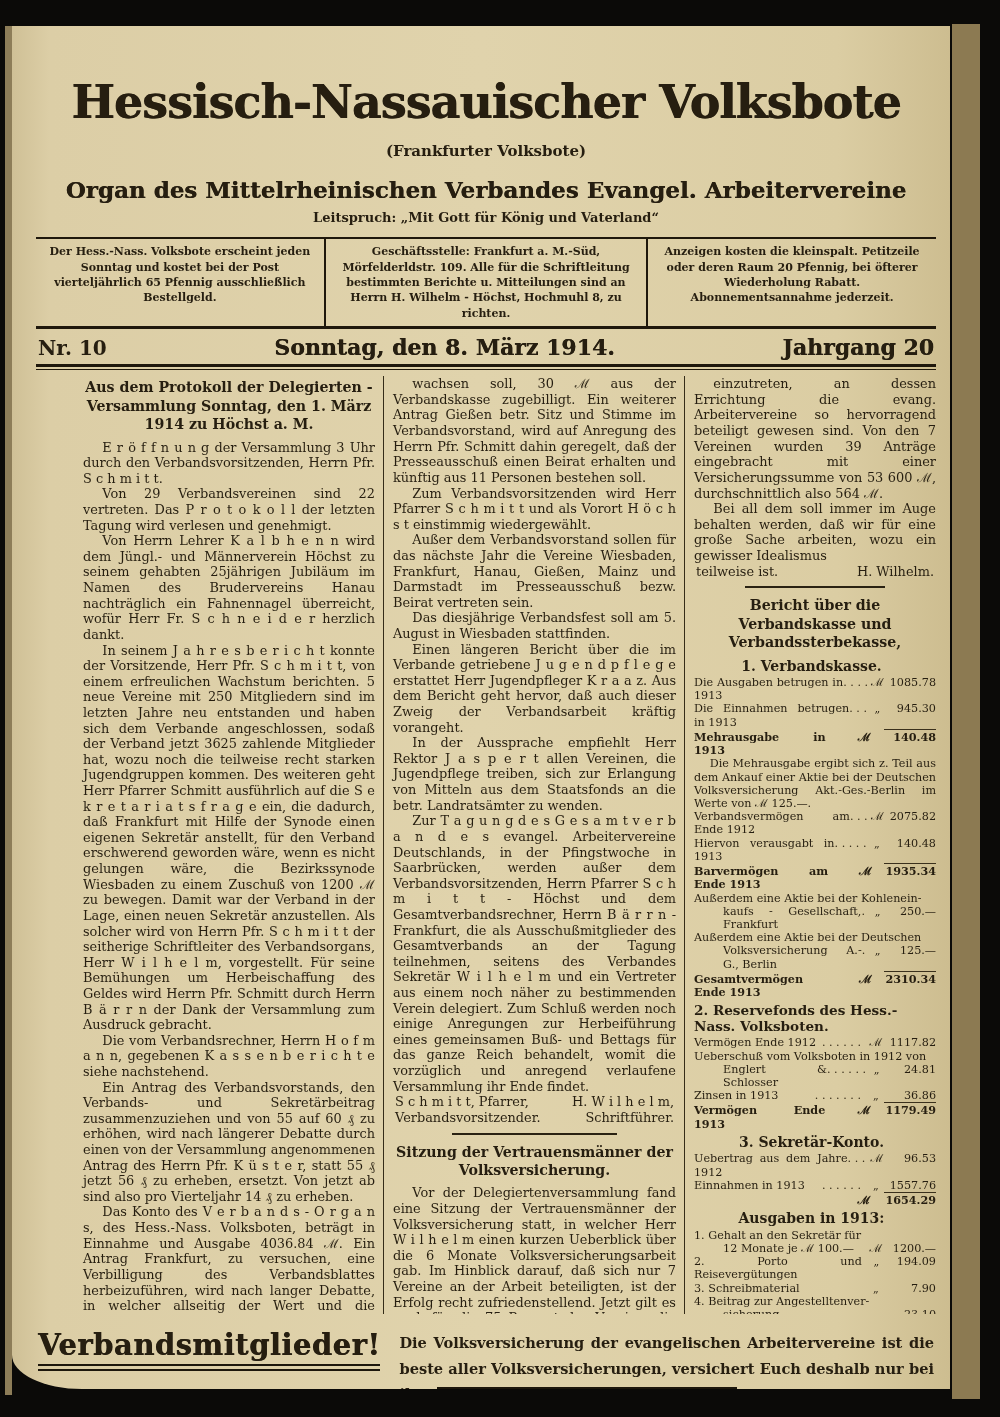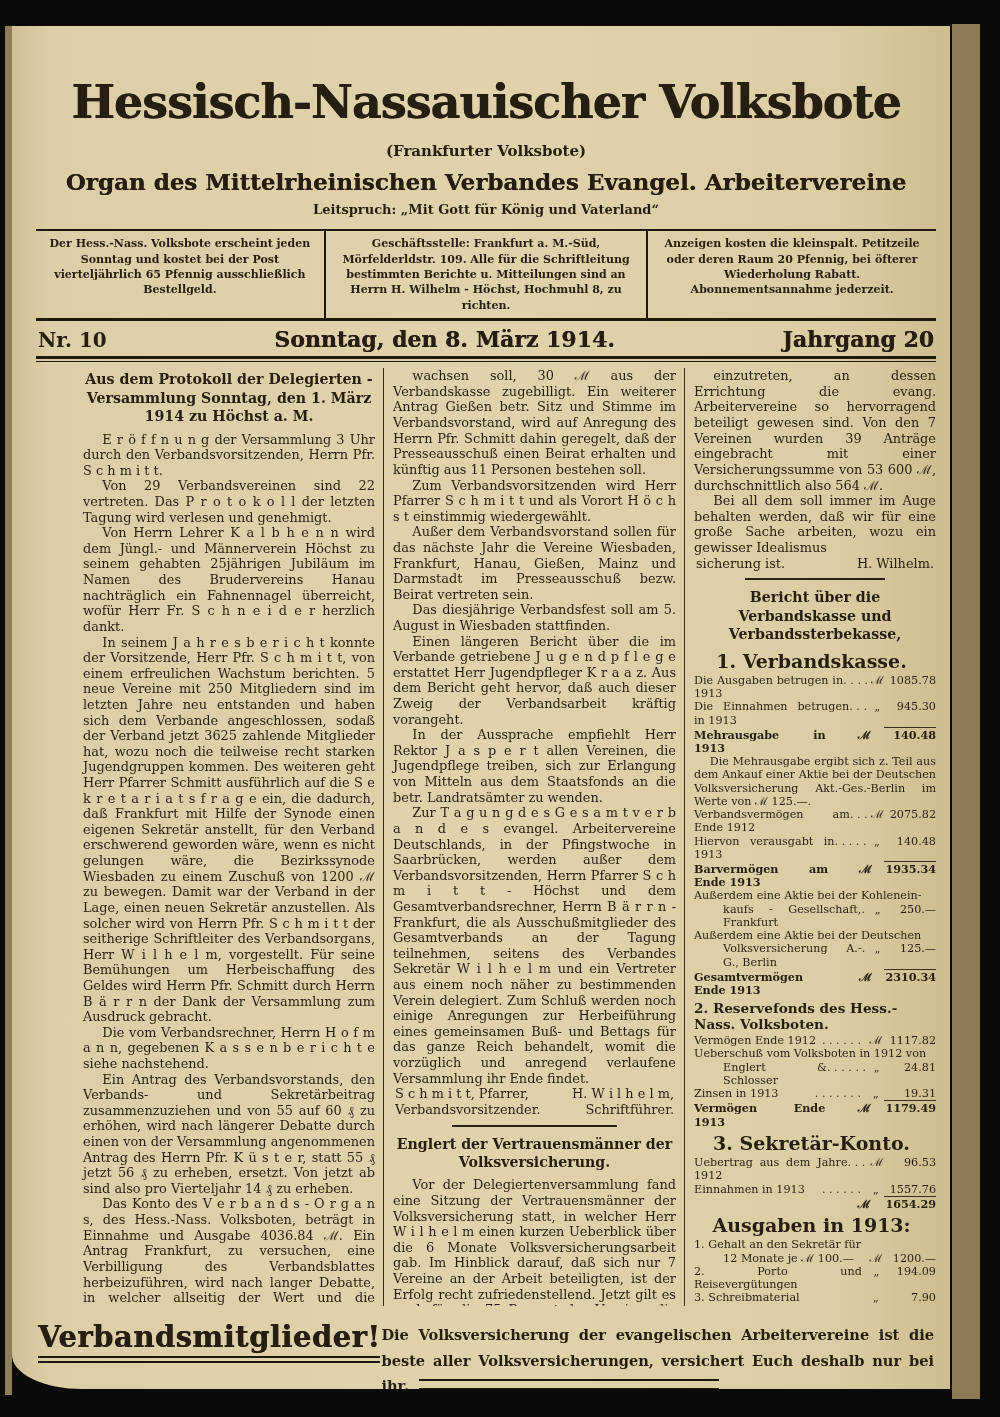--- a/index.html
+++ b/index.html
@@ -10,21 +10,21 @@
   .paper{position:absolute;left:12px;top:26px;width:938px;bottom:28px;
          background:linear-gradient(90deg,#cfc096 0,#dccea6 4%,#e0d3ac 50%,#dbcda3 88%,#cdbd90 100%);
          border-bottom-left-radius:70px 34px;overflow:hidden;}
   .inner{padding:0 14px 0 24px;}
 
   
   .masthead{text-align:center;}
   .mast-title{font-weight:bold;font-size:46px;line-height:1.05;white-space:nowrap;
               padding-top:52px;letter-spacing:-1px;text-shadow:0.6px 0 0 #261e10;}
   .mast-sub{font-weight:bold;font-size:15px;margin-top:16px;}
-  .mast-organ{font-weight:bold;font-size:23px;margin-top:8px;text-shadow:0.3px 0 0 #261e10;}
+  .mast-organ{font-weight:bold;font-size:23px;margin-top:16px;text-shadow:0.3px 0 0 #261e10;}
   .mast-motto{font-weight:bold;font-size:13px;margin-top:7px;}
 
   
   .infobox{display:flex;margin-top:12px;border-top:2px solid #1f180c;border-bottom:3px solid #1f180c;}
   .infocell{flex:1 1 0;padding:5px 8px;font-size:11px;font-weight:bold;line-height:1.4;text-align:center;}
   .infocell.mid{flex:1.12 1 0;border-left:2px solid #1f180c;border-right:2px solid #1f180c;}
 
   
   .dateline{display:flex;align-items:baseline;justify-content:space-between;padding:5px 2px 4px 2px;}
   .issue{font-weight:bold;font-size:20px;}
@@ -56,26 +56,26 @@
   .frow{display:flex;align-items:baseline;}
   .frow .fl{white-space:normal;}
   .frow .fd{flex:1 1 auto;text-align:right;padding-right:7px;overflow:hidden;white-space:nowrap;color:#3a2f1a;}
   .frow .fc{width:16px;text-align:center;}
   .frow .fa{min-width:52px;text-align:right;}
   .frow .fa2{min-width:56px;text-align:right;}
   .frow .fc:empty,.frow .fa:empty,.frow .fa2:empty{display:none;}
   .frow.ind{padding-left:2.6em;}
   .frow.sum{justify-content:flex-end;gap:12px;font-weight:bold;}
   .frow.sum .fa{border-top:1px solid #3a301c;padding-top:1px;}
-  .frow.hc{display:block;text-align:center;font-weight:bold;font-size:19px;margin:3px 0 2px 0;}
+  .frow.hc{display:block;text-align:center;font-weight:bold;font-size:14px;margin:3px 0 2px 0;}
   .frow.hl{display:block;text-align:left;font-weight:bold;font-size:13.6px;margin:3px 0 2px 0;}
   .frow.note{display:block;text-align:justify;text-indent:1.4em;}
 
   
-  .banner{display:flex;align-items:flex-start;gap:1px;margin:14px 2px 0 2px;}
+  .banner{display:flex;align-items:flex-start;gap:19px;margin:14px 2px 0 2px;}
   .banner-label{font-weight:bold;font-size:29px;white-space:nowrap;letter-spacing:0.5px;
                 border-bottom:7px double #1d170c;padding-bottom:2px;text-shadow:0.5px 0 0 #261e10;}
   .banner-msg{flex:1;font-weight:bold;font-size:14.6px;line-height:1.75;text-align:justify;padding-top:2px;}
   .trail-rule{display:inline-block;width:300px;height:7px;border-top:2px solid #1d170c;
               border-bottom:2px solid #1d170c;margin-left:10px;vertical-align:1px;}
 </style>
 </head>
 <body>
 
 <div class="edge-left"></div>
@@ -213,21 +213,21 @@
             </div>
 
           </div>
 
           <div class="block hr">
 
             <div class="brule"></div>
           </div>
 
           <div class="block h">
-            <div class="bh">Englert der Vertrauensmänner der Volksversicherung.</div>
+            <div class="bh">Sitzung der Vertrauensmänner der Volksversicherung.</div>
 
           </div>
 
           <div class="block p">
 
             <p class="bp">Vor der Delegiertenversammlung fand eine Sitzung der Vertrauensmänner der Volksversicherung statt, in welcher Herr W i l h e l m einen kurzen Ueberblick über die 6 Monate Volksversicherungsarbeit gab. Im Hinblick darauf, daß sich nur 7 Vereine an der Arbeit beteiligten, ist der Erfolg recht zufriedenstellend. Jetzt gilt es auch für die 75 Prozent der Vereine, die bisher nichts getan haben, endlich mit der Agitation zu beginnen. Schon aus nationalen Gründen dürfen wir nicht warten, bis uns schließlich die Volksfürsorge das Feld aberntet und in unsere eigenen Reihen einbricht. Es muß für uns eine Ehrenpflicht sein, für ein Werk</p>
 
           </div>
         </div>
 
@@ -244,21 +244,21 @@
 
             <div class="block p">
 
               <p class="bp">Bei all dem soll immer im Auge behalten werden, daß wir für eine große Sache arbeiten, wozu ein gewisser Idealismus</p>
 
             </div>
 
             <div class="block sig">
 
               <div class="bsig">
-                <span>sicherung ist.</span>
+                <span>teilweise ist.</span>
                 <span>H. Wilhelm.</span>
               </div>
               <div class="bsig">
                 <span></span>
                 <span></span>
               </div>
 
             </div>
 
             <div class="block hr">
@@ -401,21 +401,21 @@
               <span class="fd">. . . . . .</span>
               <span class="fc">„</span>
               <span class="fa">24.81</span>
 
             </div>
 
             <div class="frow line">
               <span class="fl">Zinsen in 1913</span>
               <span class="fd">. . . . . . .</span>
               <span class="fc">„</span>
-              <span class="fa">19.31</span>
+              <span class="fa">36.86</span>
 
             </div>
 
             <div class="frow sum">
               <span class="fl">Vermögen Ende 1913</span>
               <span class="fd"></span>
               <span class="fc">ℳ</span>
               <span class="fa">1179.49</span>
 
             </div>

